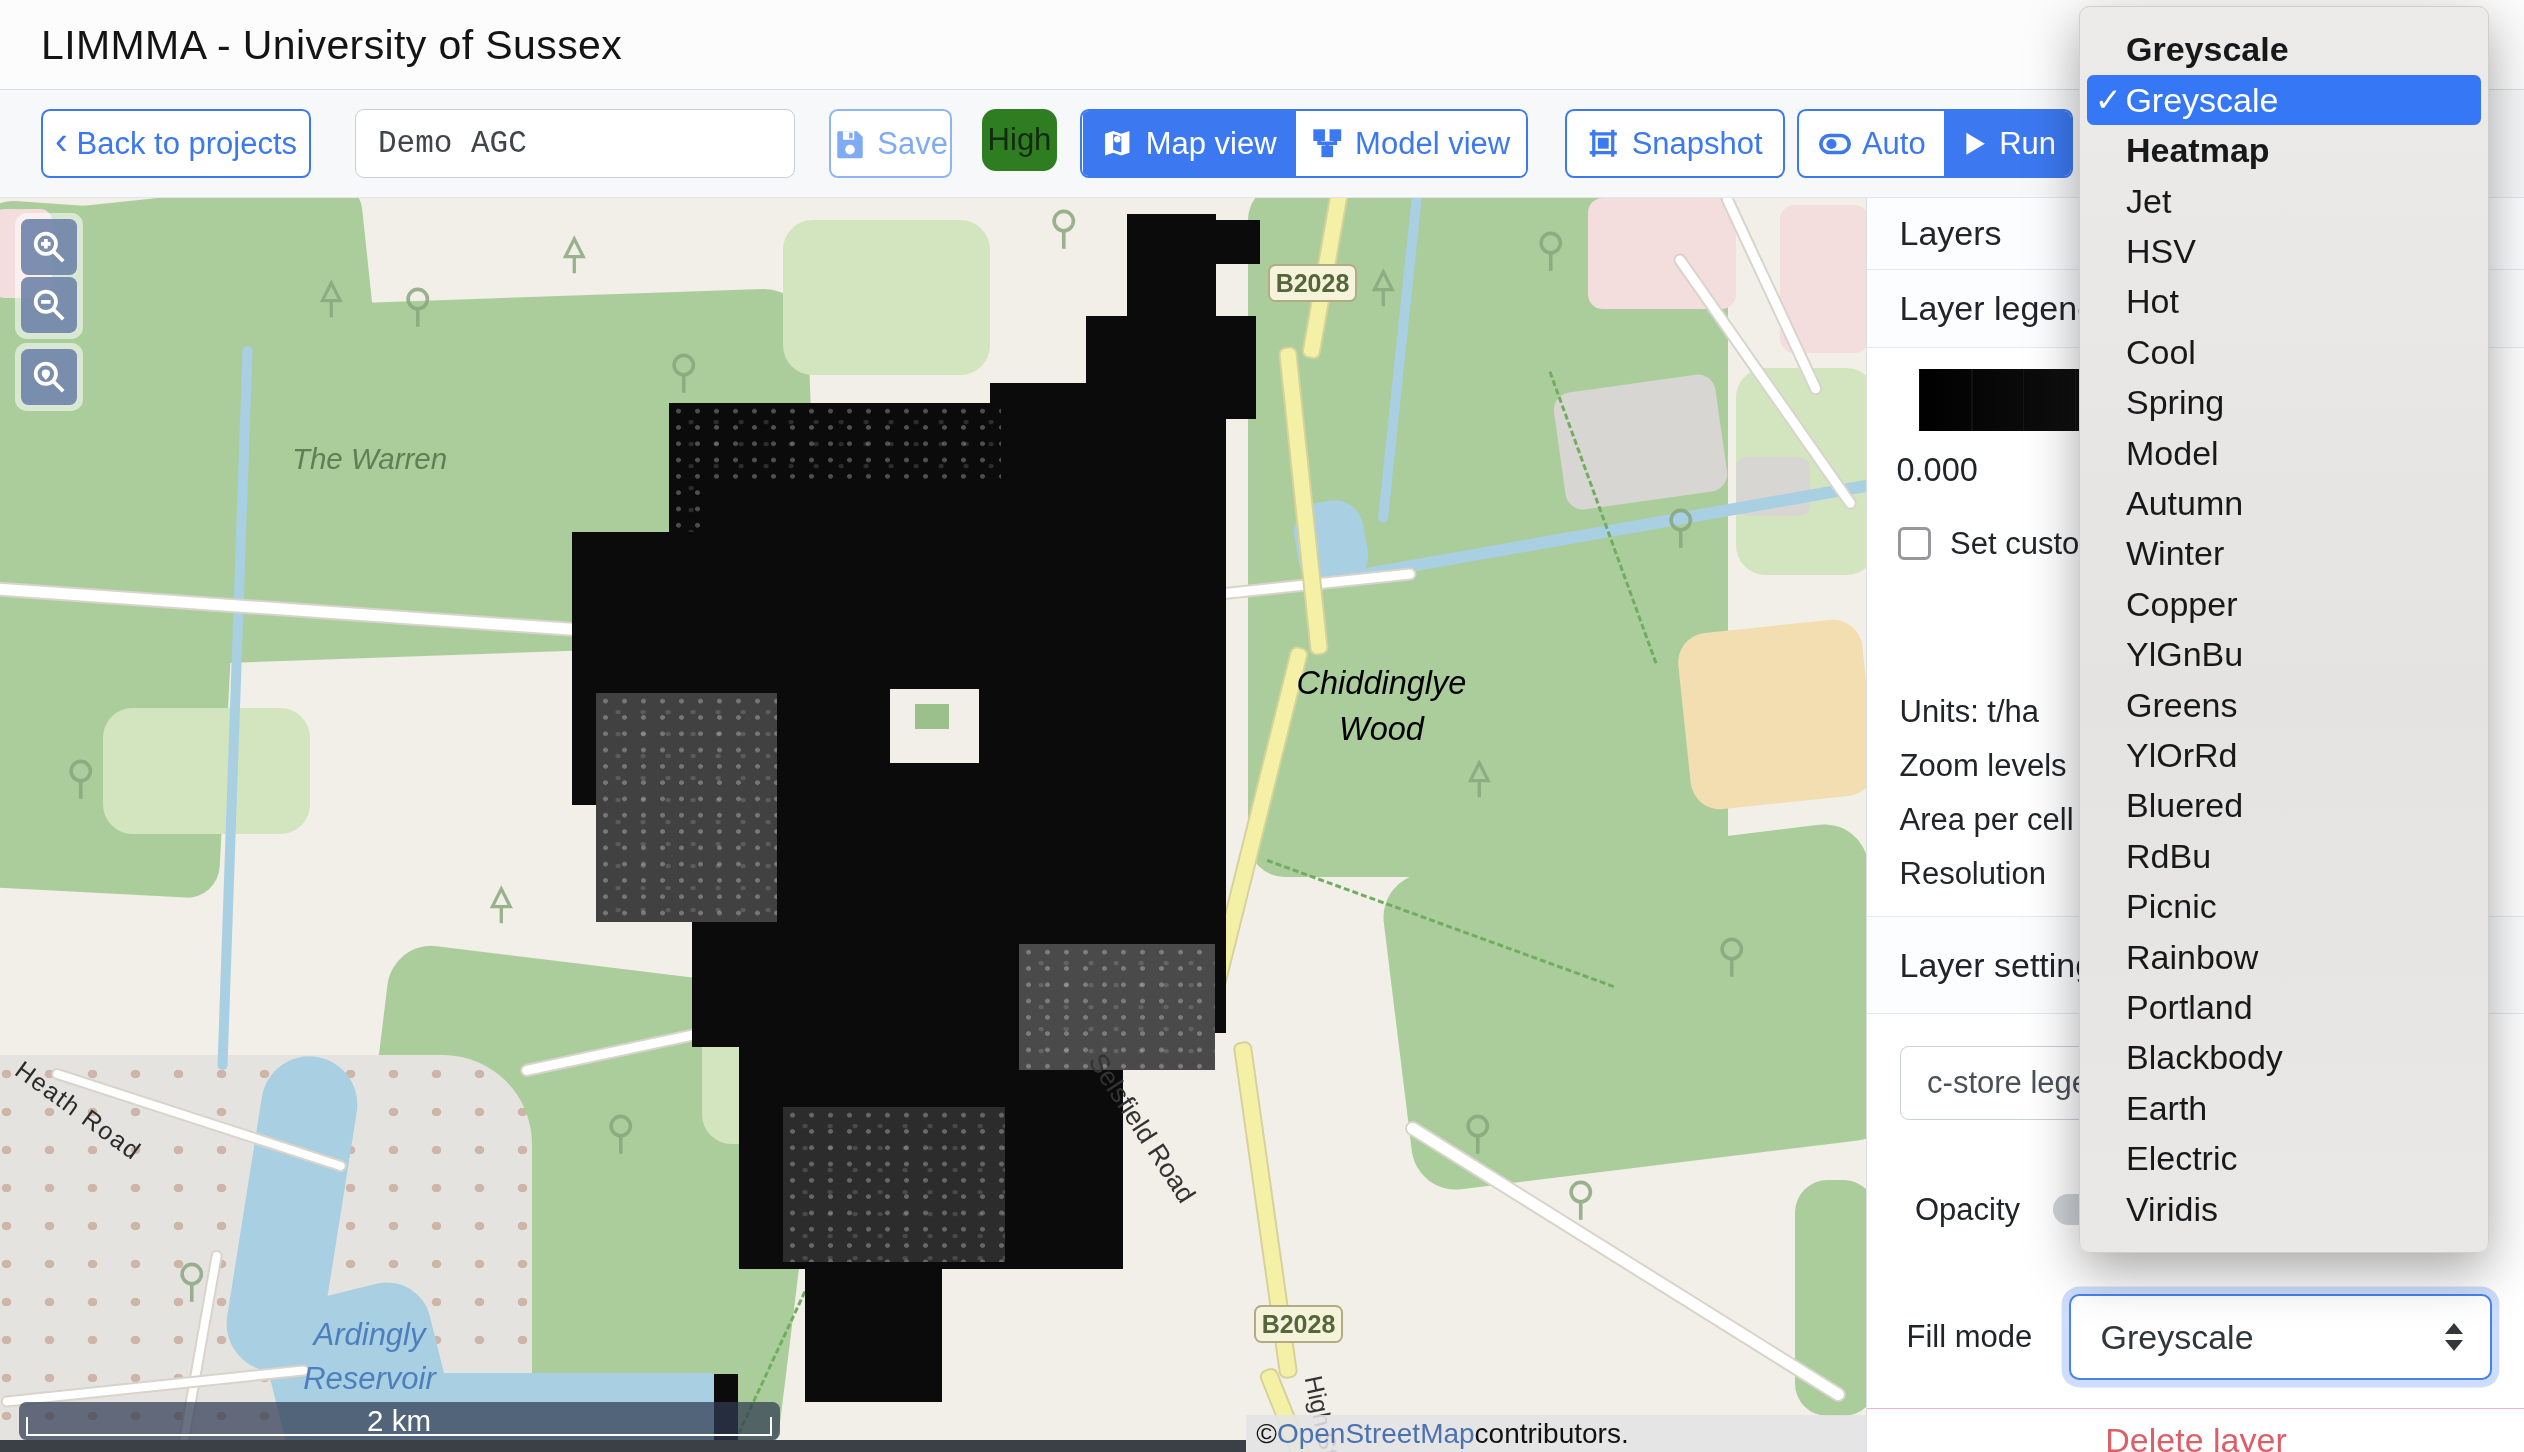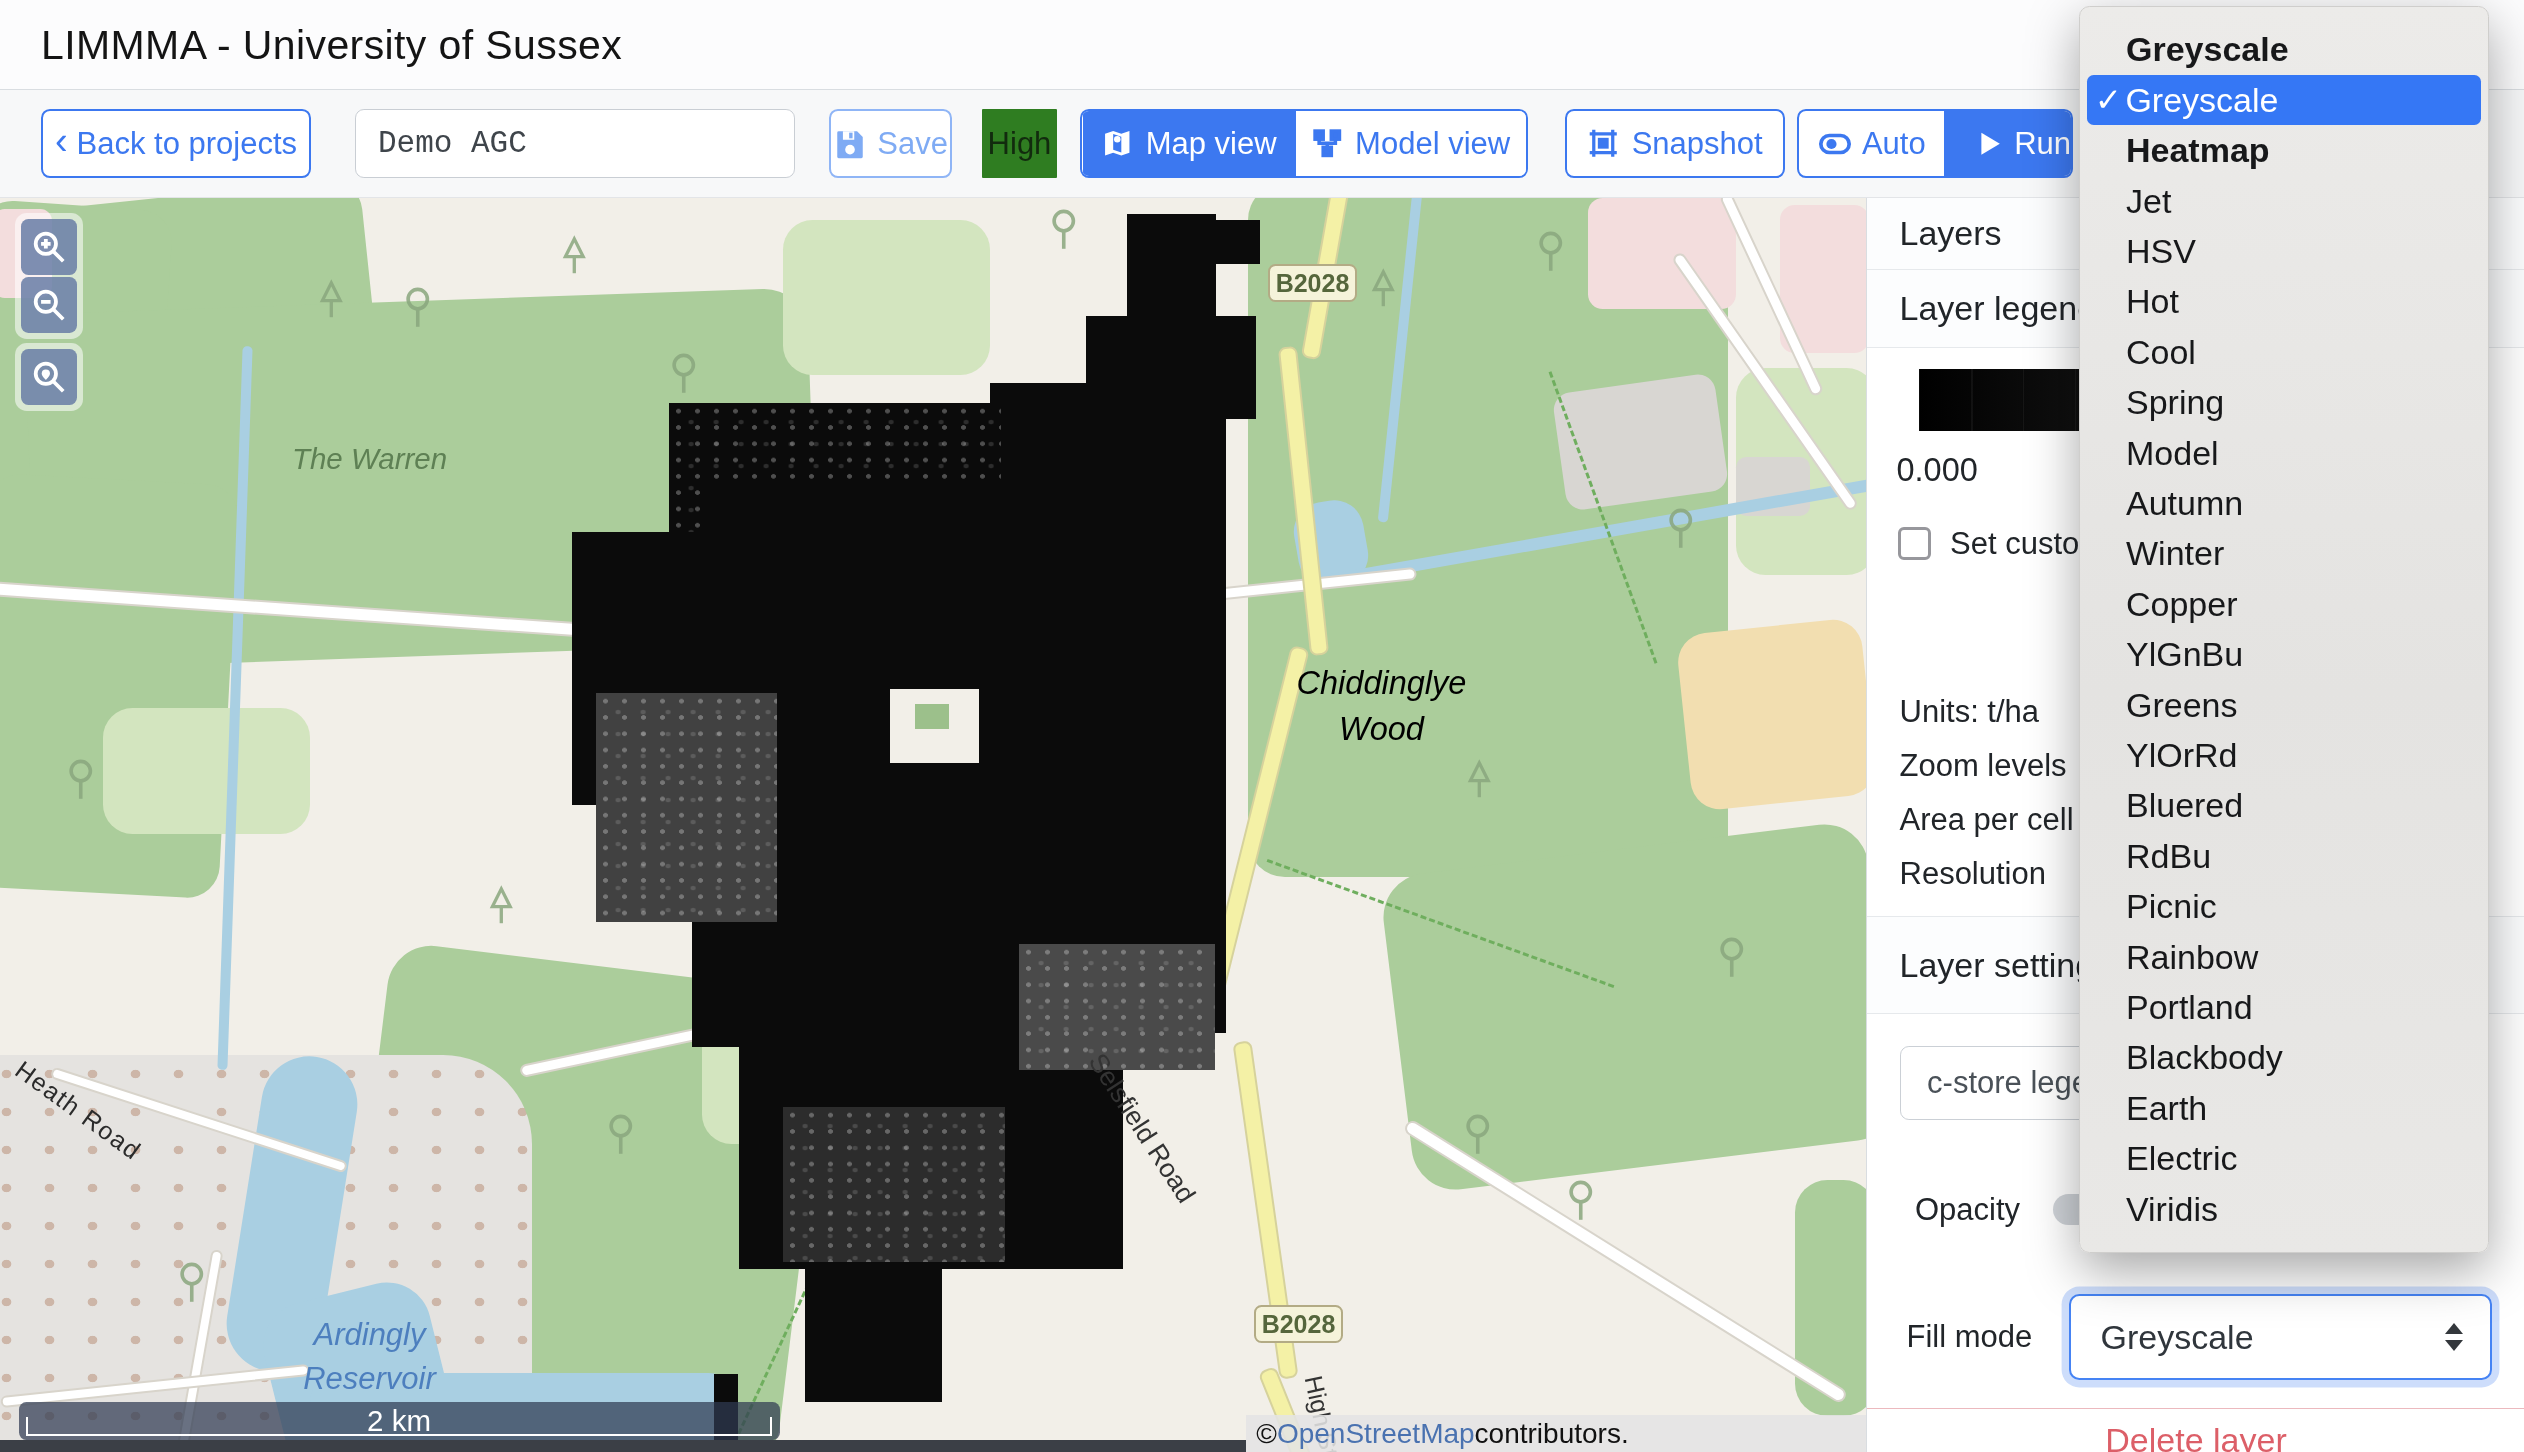--- a/index.html
+++ b/index.html
@@ -14,32 +14,32 @@
   #tbar{position:absolute;left:0;top:90px;width:100%;height:108px;background:#f7f8f9;
         border-bottom:1.5px solid #e3e5e8;box-sizing:border-box;}
   .btn{position:absolute;top:19px;height:69px;box-sizing:border-box;border-radius:8.9px;
        display:flex;align-items:center;justify-content:center;font-size:31px;cursor:pointer;}
   .btn.outline{background:#fff;border:2.2px solid #3c78f0;color:#3c78f0;}
   .btn svg{flex:0 0 auto;}
   #inp-project{position:absolute;top:19px;left:355px;width:440px;height:69px;box-sizing:border-box;
        border:1.5px solid #c9ced4;border-radius:8.9px;background:#fff;font-size:31px;color:#3f454b;
        padding:0 22px;font-family:Liberation Mono, monospace;}
   #btn-save{left:829px;width:123px;border:2.2px solid #8fb5f6;color:#7fabf4;background:#fff;gap:10.3px;}
-  #badge-high{position:absolute;top:19px;left:982px;width:75px;height:69px;background:#2f7d21;
-       color:#122b0e;border-radius:1px;display:flex;align-items:center;justify-content:center;
+  #badge-high{position:absolute;top:19px;left:982px;width:75px;height:62px;background:#2f7d21;
+       color:#122b0e;border-radius:14px;display:flex;align-items:center;justify-content:center;
        font-size:31px;}
   #grp-view{left:1080px;width:448px;padding:0;border:2.2px solid #3c78f0;overflow:hidden;background:#fff;}
   #grp-view .half{height:100%;display:flex;align-items:center;justify-content:center;gap:11.8px;font-size:31px;}
   #grp-view .half.active{background:#3c78f0;color:#fff;}
   #grp-view .half.idle{background:#fff;color:#3c78f0;}
   #btn-snapshot{left:1565px;width:220px;gap:11.8px;}
   #grp-run{left:1797px;width:276px;padding:0;border:2.2px solid #3c78f0;overflow:hidden;background:#fff;}
   #grp-run .half{height:100%;display:flex;align-items:center;justify-content:center;gap:10.3px;font-size:31px;}
   #grp-run .auto{width:148px;color:#3c78f0;}
-  #grp-run .run{width:129px;background:#3c78f0;color:#fff;justify-content:flex-end;}
+  #grp-run .run{width:129px;background:#3c78f0;color:#fff;}
   
   #map{position:absolute;left:0;top:198px;width:1866px;height:1254px;background:#f2efe8;overflow:hidden;}
   .g{position:absolute;background:#abcd9b;border-radius:32.5px;}
   .lg{position:absolute;background:#d3e5bf;border-radius:29.5px;}
   .wt{position:absolute;background:#a9cfe2;border-radius:29.5px;}
   .rd{position:absolute;background:#fff;border:2.2px solid #d8d4cb;border-radius:8.9px;box-sizing:border-box;}
   .yrd{position:absolute;background:#f4f1a6;border:2.2px solid #d6d29c;border-radius:7.4px;box-sizing:border-box;}
   .blk{position:absolute;background:#0b0b0b;}
   .spk{background-image:radial-gradient(rgba(255,255,255,.28) 2.2px,transparent 3px),
        radial-gradient(rgba(255,255,255,.14) 2.2px,transparent 3px);

